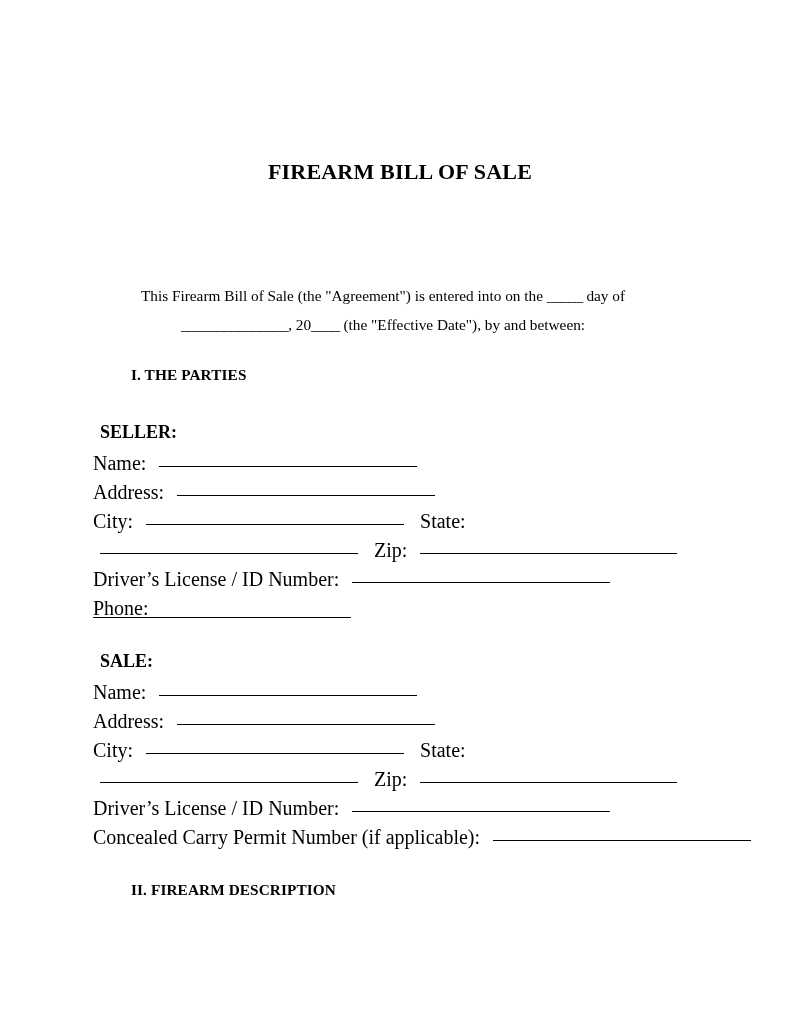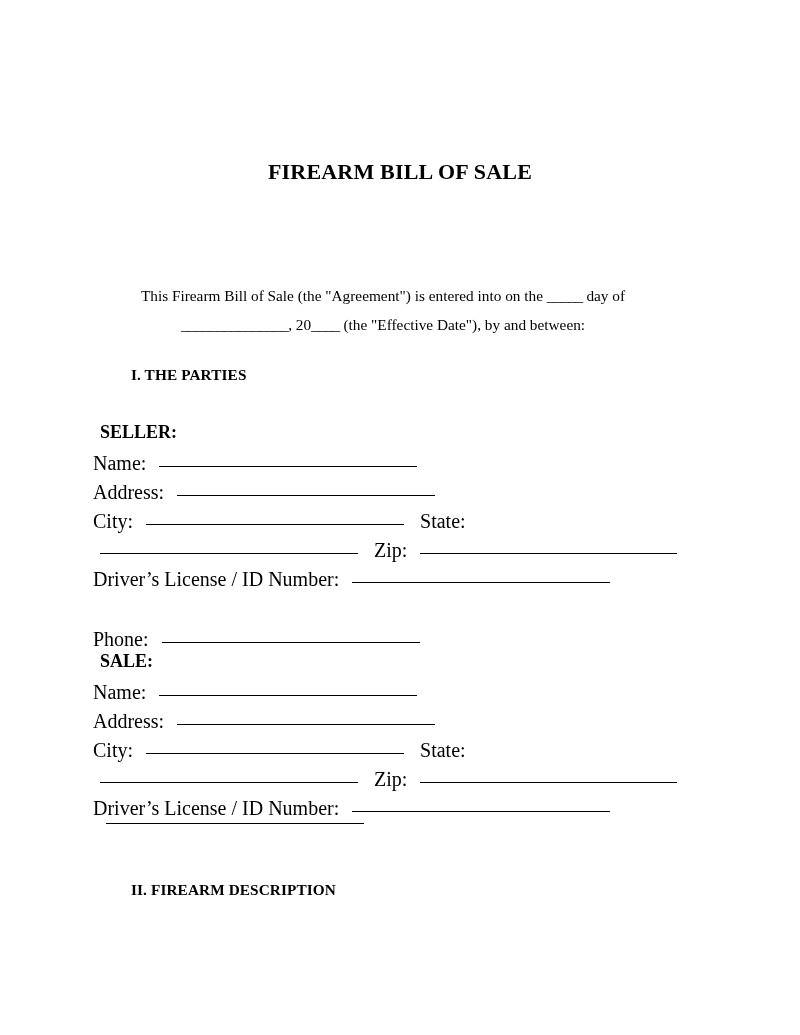--- a/index.html
+++ b/index.html
@@ -132,21 +132,21 @@
     <span class="gap-md"></span>
     <span class="rule" style="width:257px;"></span>
   </div>
 
   <div class="field-row" style="top:568px;">
     <span class="field-label">Driver’s License / ID Number:</span>
     <span class="gap-md"></span>
     <span class="rule" style="width:258px;"></span>
   </div>
 
-  <div class="field-row" style="top:628px;">
+  <div class="field-row" style="top:597px;flex-direction:column;">
     <span class="field-label">Phone:</span>
     <span class="gap-md"></span>
     <span class="rule" style="width:258px;"></span>
   </div>
 
   <div class="sub-heading" style="top:651px;">SALE:</div>
 
   <div class="field-row" style="top:681px;">
     <span class="field-label">Name:</span>
     <span class="gap-md"></span>
@@ -175,19 +175,20 @@
     <span class="rule" style="width:257px;"></span>
   </div>
 
   <div class="field-row" style="top:797px;">
     <span class="field-label">Driver’s License / ID Number:</span>
     <span class="gap-md"></span>
     <span class="rule" style="width:258px;"></span>
   </div>
 
   <div class="field-row" style="top:826px;">
+    <span class="field-label">Concealed Carry Permit Number (if applicable):</span>
     <span class="gap-md"></span>
     <span class="rule" style="width:258px;"></span>
   </div>
 
   <div class="section-heading" style="top:881px;">II. FIREARM DESCRIPTION</div>
 
 </div>
 
 </body></html>

